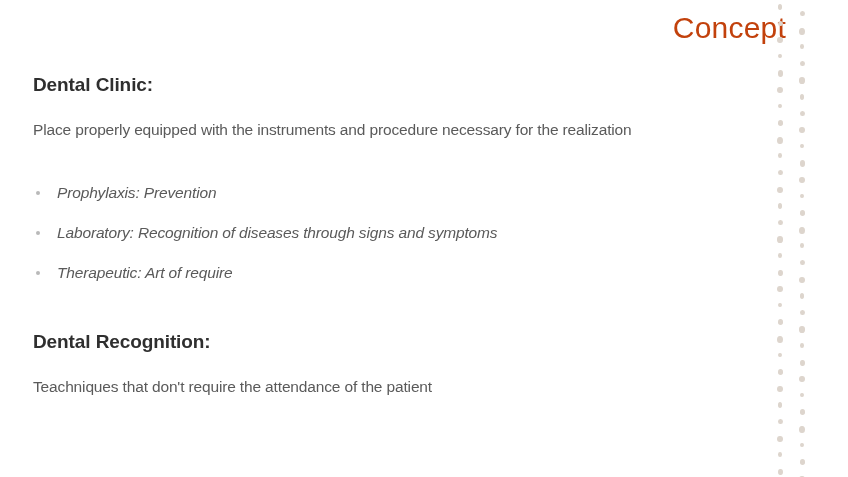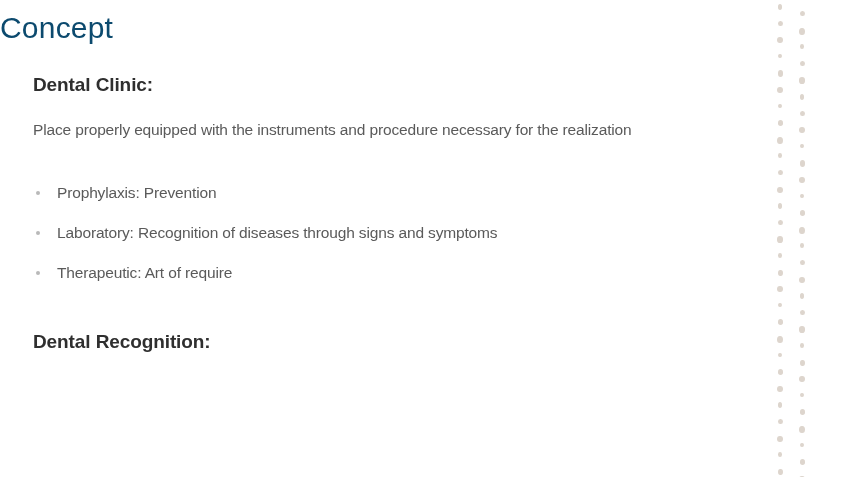--- a/index.html
+++ b/index.html
@@ -21,24 +21,24 @@
     background: #ffffff;
     overflow: hidden;
   }
 
   
   .slide-title {
     position: absolute;
     left: 0;
     top: 8px;
     width: 786px;
-    text-align: left;
+    text-align: right;
     font-size: 30px;
     font-weight: 400;
-    color: #0c4a6e;
+    color: #c2410c;
     letter-spacing: 0.2px;
     line-height: 40px;
   }
 
   
   .body-col {
     position: absolute;
     left: 33px;
     top: 74px;
     width: 715px;
@@ -74,20 +74,21 @@
     padding: 0;
   }
   .bullet-item {
     position: relative;
     padding-left: 24px;
     font-size: 15.5px;
     color: #5a5a5a;
     line-height: 40px;
     letter-spacing: -0.15px;
     white-space: nowrap;
+    font-style: italic;
   }
   .bullet-dot {
     position: absolute;
     left: 3px;
     top: 18px;
     width: 4px;
     height: 4px;
     border-radius: 50%;
     background: #b9b9b9;
   }
@@ -138,20 +139,21 @@
         <span>Therapeutic: Art of require</span>
       </li>
     </ul>
 
     <div class="spacer-xl"></div>
 
     <div class="heading">Dental Recognition:</div>
 
     <div class="spacer-sm"></div>
 
+    <p class="para">Teachniques that don't require the attendance of the patient</p>
 
   </div>
 
   <div class="dot-strip">
       <span class="dot" style="width: 4.2px; height: 5.8px; left: 7.9px; top: 4px; background: rgb(221, 213, 205);"></span>
       <span class="dot" style="width: 5px; height: 5.4px; left: 7.5px; top: 20.6px; background: rgb(221, 213, 205);"></span>
       <span class="dot" style="width: 5.8px; height: 6.2px; left: 7.1px; top: 37.2px; background: rgb(221, 213, 205);"></span>
       <span class="dot" style="width: 4.2px; height: 4.6px; left: 7.9px; top: 53.8px; background: rgb(221, 213, 205);"></span>
       <span class="dot" style="width: 5px; height: 6.6px; left: 7.5px; top: 70.4px; background: rgb(221, 213, 205);"></span>
       <span class="dot" style="width: 5.8px; height: 6.2px; left: 7.1px; top: 87px; background: rgb(221, 213, 205);"></span>

